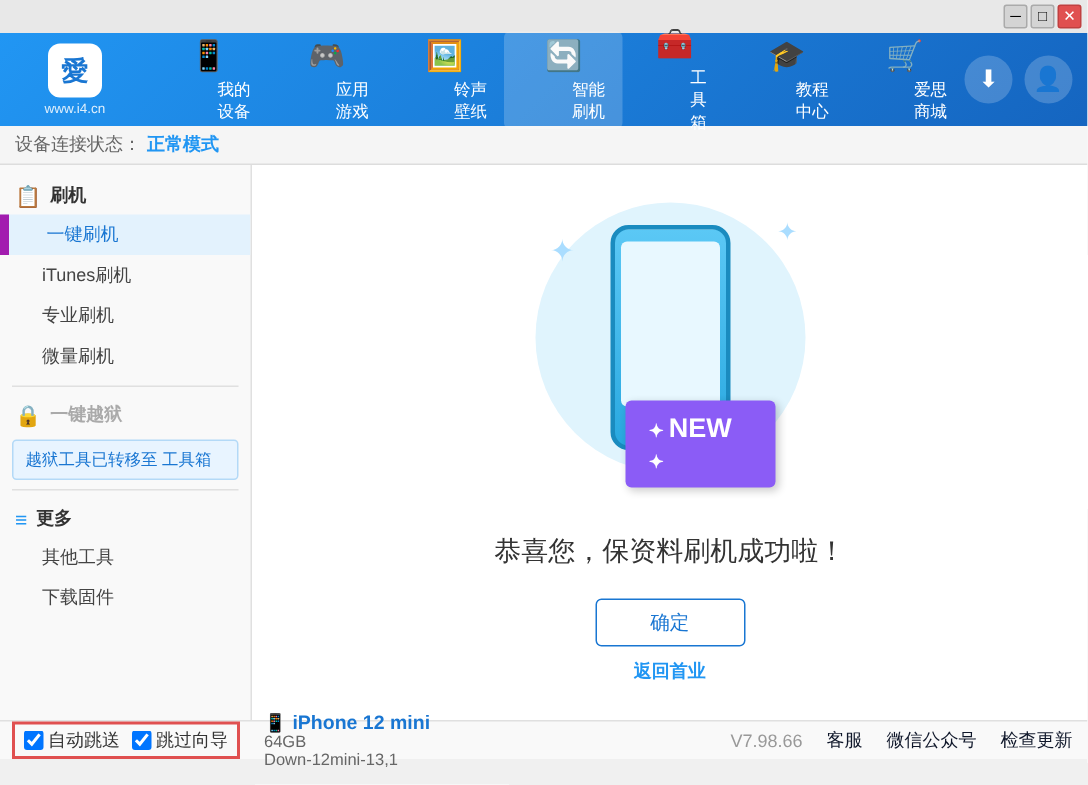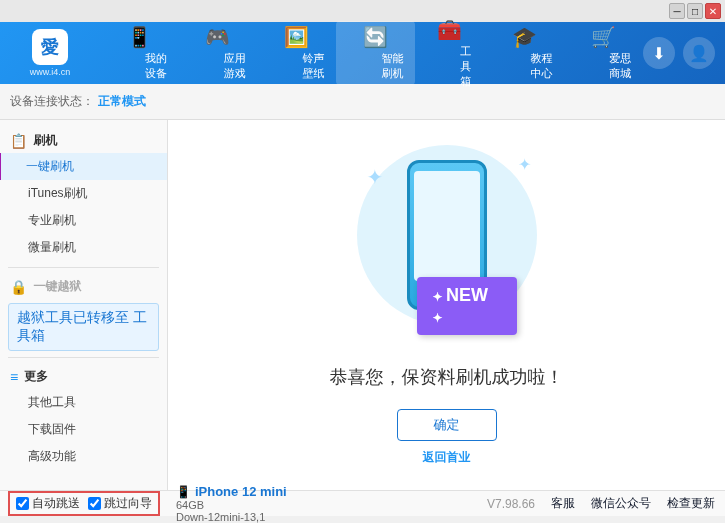--- a/index.html
+++ b/index.html
@@ -86,21 +86,21 @@
       border-radius: 50%;
       background: rgba(255,255,255,0.2);
       display: flex; align-items: center; justify-content: center;
       color: white;
       cursor: pointer;
       font-size: 16px;
     }
 
     
     .status-bar {
-      height: 36px;
+      height: 26px;
       background: #f5f5f5;
       border-bottom: 1px solid #ddd;
       display: flex;
       align-items: center;
       padding: 0 10px;
       font-size: 12px;
       color: #333;
     }
     .status-label { color: #666; margin-right: 4px; }
     .status-value { color: #2196f3; font-weight: bold; }
@@ -133,35 +133,35 @@
     .sidebar-section-icon { margin-right: 6px; font-size: 14px; color: #2196f3; }
     .sidebar-item {
       padding: 5px 10px 5px 28px;
       font-size: 12px;
       color: #444;
       cursor: pointer;
     }
     .sidebar-item.active {
       background: #e3f2fd;
       color: #1976d2;
-      border-left: 1px solid #a21caf;
+      border-left: 6px solid #a21caf;
       padding-left: 25px;
     }
     .sidebar-divider {
       height: 1px;
       background: #e0e0e0;
       margin: 6px 8px;
     }
     .sidebar-info-box {
       margin: 4px 8px;
       background: #e8f4ff;
       border: 1px solid #b3d9f7;
       border-radius: 3px;
       padding: 5px 8px;
-      font-size: 14px;
+      font-size: 11px;
       color: #1976d2;
     }
 
     
     .content {
       flex: 1;
       display: flex;
       flex-direction: column;
       align-items: center;
       justify-content: center;
@@ -421,23 +421,20 @@
       <div class="sidebar-section-header">
         <span class="sidebar-section-icon">≡</span>
         <span>更多</span>
       </div>
       <div class="sidebar-item">
         <span>其他工具</span>
       </div>
       <div class="sidebar-item">
         <span>下载固件</span>
       </div>
-      <div class="sidebar-item">
-        <span>高级功能</span>
-      </div>
     </div>
   </div>
 
   <div class="content">
 
     <div class="phone-illustration">
       <div class="phone-bg-circle"></div>
       <span class="sparkle-tl">✦</span>
       <span class="sparkle-tr">✦</span>
       <div class="phone-device">

